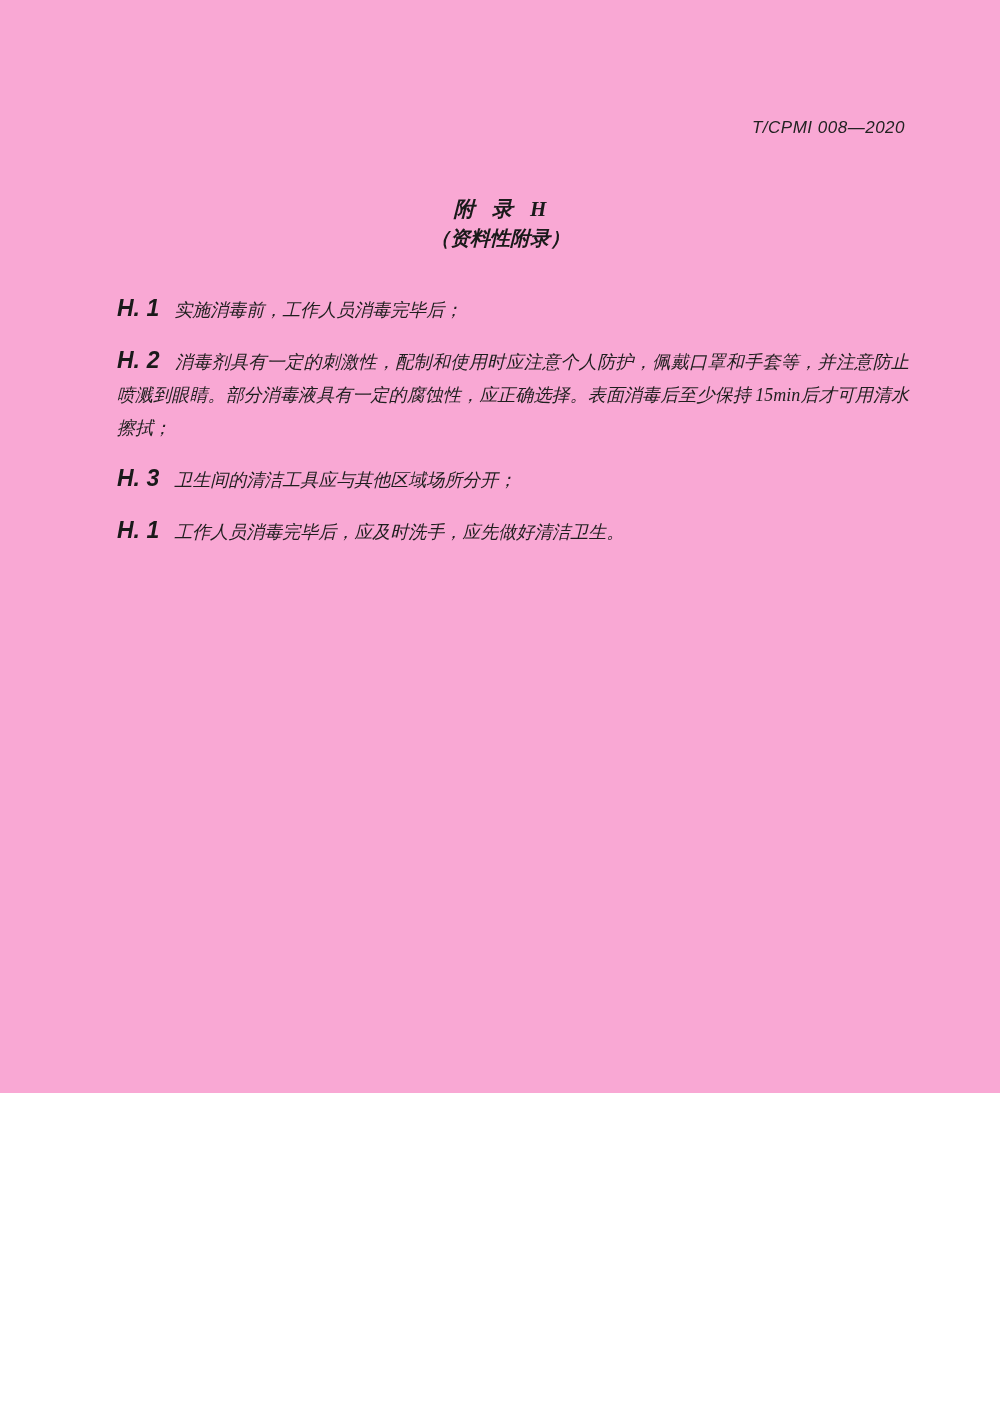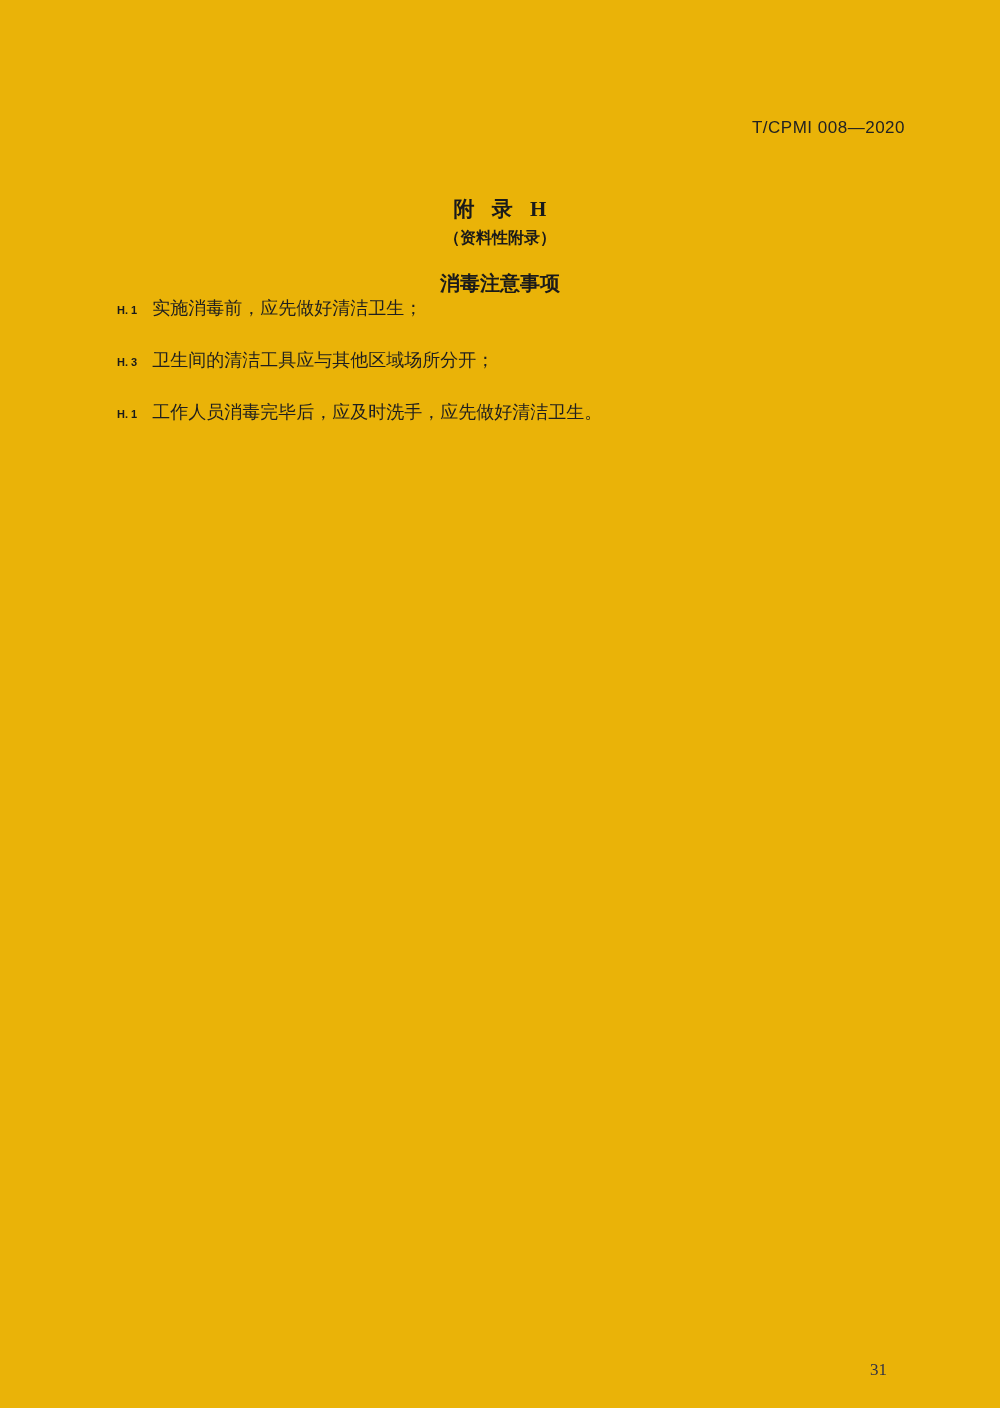--- a/index.html
+++ b/index.html
@@ -3,25 +3,26 @@
 <meta charset="utf-8">
 <style>
   html, body {
     margin: 0;
     padding: 0;
     background: #ffffff;
   }
   .page {
     position: relative;
     width: 1000px;
-    height: 1408px;
-    background: #eab308;
+    height: 1093px;
+    background: #f9a8d4;
     color: #1f1f1f;
     font-family: "Liberation Serif", serif;
     overflow: hidden;
+    font-style: italic;
   }
   .doc-header {
     position: absolute;
     top: 118px;
     right: 95px;
     text-align: right;
   }
   .doc-code {
     font-family: "Liberation Sans", sans-serif;
     font-size: 17px;
@@ -38,23 +39,23 @@
     color: #1a1a1a;
   }
   .appendix-title .t1 {
     font-size: 21px;
     line-height: 26px;
     word-spacing: 12px;
     white-space: pre;
     margin-bottom: 3px;
   }
   .appendix-title .t2 {
-    font-size: 16px;
+    font-size: 20px;
     line-height: 26px;
-    margin-bottom: 19px;
+    margin-bottom: 5px;
   }
   .appendix-title .t3 {
     font-size: 20px;
     line-height: 26px;
   }
   .clauses {
     position: absolute;
     top: 292px;
     left: 117px;
     width: 792px;
@@ -62,21 +63,21 @@
   .clause {
     margin: 0 0 17px 0;
     font-size: 18px;
     line-height: 33px;
     text-align: justify;
     color: #1f1f1f;
   }
   .clause-label {
     font-family: "Liberation Sans", sans-serif;
     font-weight: bold;
-    font-size: 11px;
+    font-size: 23px;
     margin-right: 15px;
     color: #1a1a1a;
   }
   .page-number {
     position: absolute;
     top: 1360px;
     left: 870px;
     font-family: "Liberation Serif", serif;
     font-size: 17px;
     color: #333344;
@@ -87,28 +88,30 @@
 
 <div class="page">
 
   <div class="doc-header">
     <span class="doc-code">T/CPMI 008—2020</span>
   </div>
 
   <div class="appendix-title">
     <div class="t1">附 录 H</div>
     <div class="t2">（资料性附录）</div>
-    <div class="t3">消毒注意事项</div>
   </div>
 
   <div class="clauses" id="clauses">
   <p class="clause">
-    <span class="clause-label">H. 1</span><span class="clause-text">实施消毒前，应先做好清洁卫生；</span>
+    <span class="clause-label">H. 1</span><span class="clause-text">实施消毒前，工作人员消毒完毕后；</span>
   </p>
 
+  <p class="clause">
+    <span class="clause-label">H. 2</span><span class="clause-text">消毒剂具有一定的刺激性，配制和使用时应注意个人防护，佩戴口罩和手套等，并注意防止喷溅到眼睛。部分消毒液具有一定的腐蚀性，应正确选择。表面消毒后至少保持 15min后才可用清水擦拭；</span>
+  </p>
 
 
   <p class="clause">
     <span class="clause-label">H. 3</span><span class="clause-text">卫生间的清洁工具应与其他区域场所分开；</span>
   </p>
 
 
   <p class="clause">
     <span class="clause-label">H. 1</span><span class="clause-text">工作人员消毒完毕后，应及时洗手，应先做好清洁卫生。</span>
   </p>

